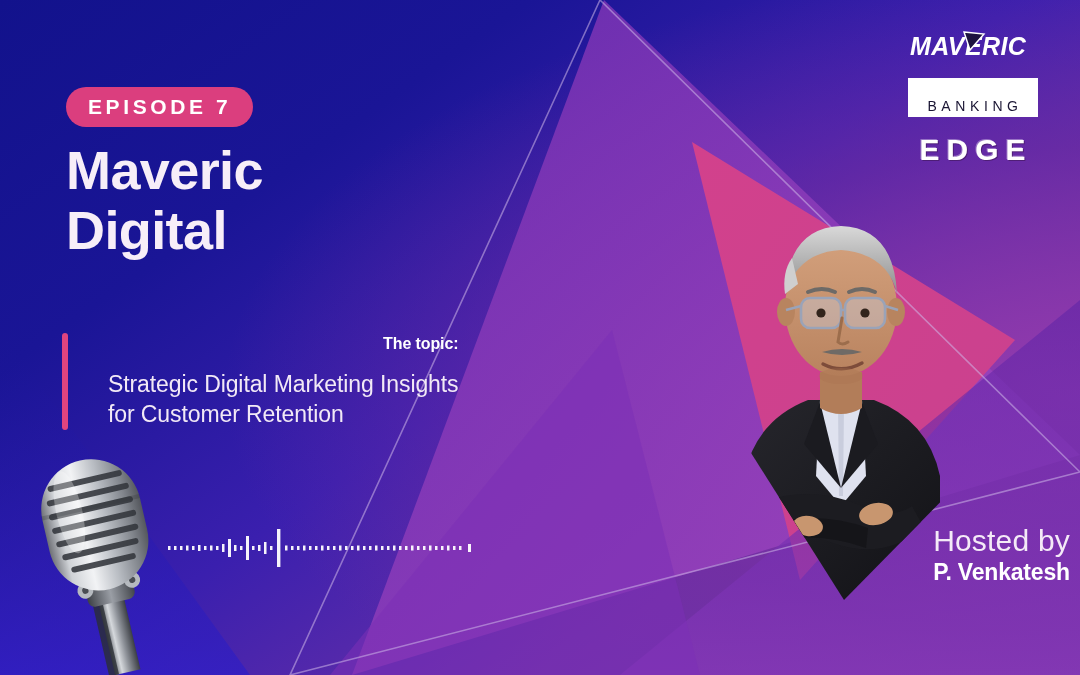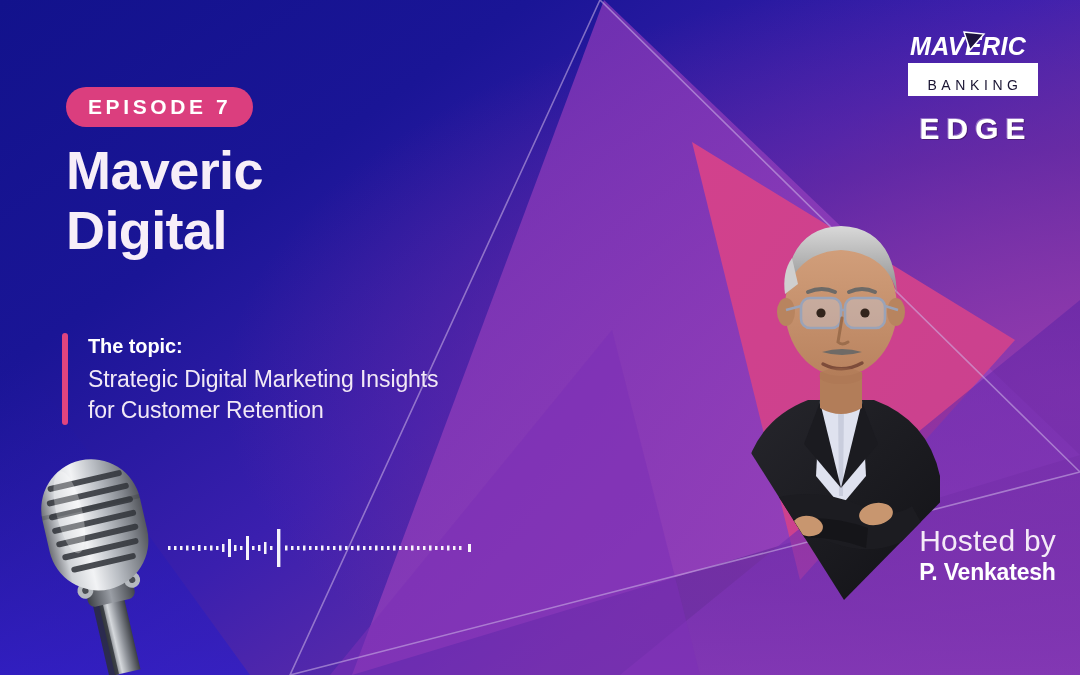--- a/index.html
+++ b/index.html
@@ -26,50 +26,50 @@
   .title{
     position:absolute;left:66px;top:140px;width:520px;
     color:#f7eef8;font-size:54px;font-weight:700;line-height:1.12;
     letter-spacing:-0.6px;
   }
   .title div{white-space:nowrap;}
 
   .topicwrap{position:absolute;left:62px;top:333px;display:flex;gap:20px;}
   .topicbar{width:6px;border-radius:3px;background:#e0447f;flex:none;}
   .topic-head{
-    color:#ffffff;font-size:20px;font-weight:700;line-height:1.35;
-    letter-spacing:-0.1px;margin-bottom:4px;
+    color:#ffffff;font-size:16px;font-weight:700;line-height:1.35;
+    letter-spacing:-0.1px;margin-bottom:14px;text-align:right;
   }
   .topic-body{
     color:#f2e9f6;font-size:23px;font-weight:400;line-height:1.33;
-    letter-spacing:-0.1px;white-space:pre-line;
+    letter-spacing:-0.1px;white-space:pre-line;margin-left:20px;
   }
 
   
   .wave{position:absolute;left:168px;top:524px;width:320px;height:48px;}
 
   
   .mic{position:absolute;left:18px;top:446px;width:168px;height:229px;}
 
   
   .portrait{position:absolute;left:716px;top:176px;width:250px;height:424px;}
 
   
-  .host{position:absolute;right:24px;top:524px;text-align:left;}
+  .host{position:absolute;right:10px;top:524px;text-align:center;}
   .host-pre{color:#f4eaf7;font-size:30px;font-weight:400;letter-spacing:.2px;line-height:1.15;}
   .host-name{color:#ffffff;font-size:23px;font-weight:700;letter-spacing:-.2px;line-height:1.2;margin-top:0;}
 
   
   .logo{position:absolute;right:42px;top:30px;width:130px;}
   .logo-mav{position:relative;height:32px;}
   .logo-mav svg{display:block;width:130px;height:32px;}
   .logo-bank{
     background:#ffffff;color:#1a1533;text-align:center;
     font-size:14px;font-weight:500;letter-spacing:4.6px;
-    padding:14px 0 3px 4px;margin-top:1px;line-height:1.15;
+    padding:20px 0 3px 4px;margin-top:16px;line-height:1.15;
   }
   .logo-edge{
     text-align:center;color:#ffffff;font-size:30px;font-weight:700;
     letter-spacing:7px;line-height:1.1;margin-top:16px;padding-left:6px;
     text-shadow:1px 1px 0 rgba(60,20,80,.55), -1px -1px 0 rgba(255,255,255,.35);
   }
 </style>
 </head>
 <body>
 

